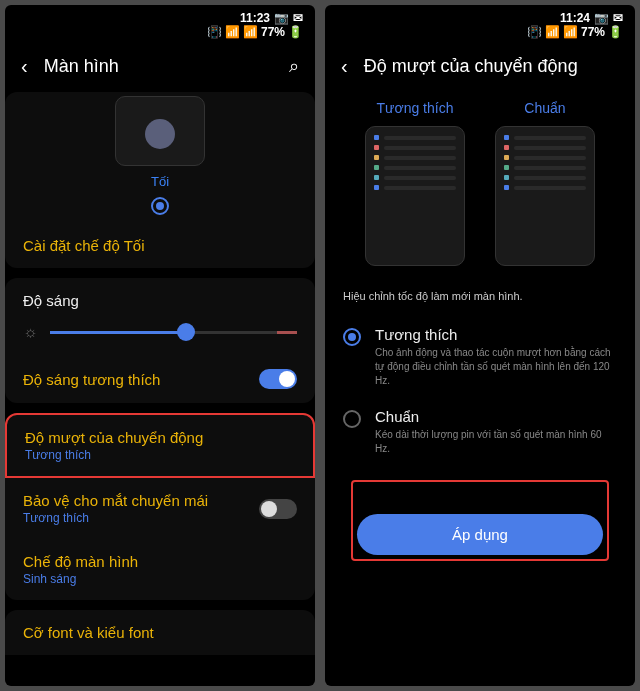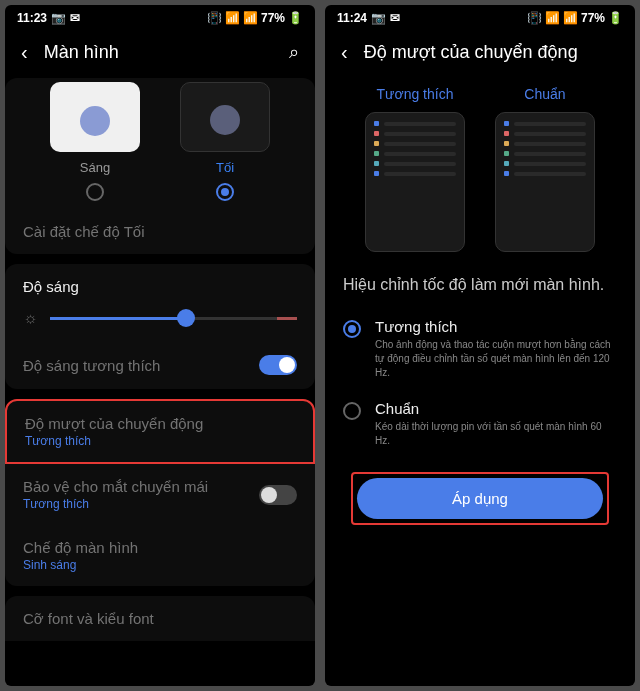--- a/index.html
+++ b/index.html
@@ -1,20 +1,20 @@
 <!DOCTYPE html>
 <html><head>
   <meta charset="utf-8">
   <style>
     * { margin: 0; padding: 0; box-sizing: border-box; font-family: -apple-system, BlinkMacSystemFont, sans-serif; }
     body { background: #4a4a4a; width: 640px; height: 691px; display: flex; gap: 10px; padding: 5px; }
     .phone { flex: 1; background: #000; border-radius: 6px; overflow: hidden; display: flex; flex-direction: column; color: #fff; }
     
     
-    .status-bar { display: flex; justify-content: space-between; align-items: flex-end; padding: 6px 12px; font-size: 12px; font-weight: 600; }
+    .status-bar { display: flex; justify-content: space-between; align-items: flex-end; padding: 6px 12px; font-size: 12px; font-weight: 600; flex-direction: column; }
     .status-left { display: flex; gap: 4px; align-items: center; }
     .status-right { display: flex; gap: 3px; align-items: center; }
     
     
     .header { display: flex; align-items: center; gap: 16px; padding: 10px 16px 14px; }
     .back-icon { font-size: 20px; cursor: pointer; }
     .header-title { flex: 1; font-size: 18px; font-weight: 400; }
     .search-icon { font-size: 18px; cursor: pointer; }
     
     
@@ -28,21 +28,21 @@
     .theme-label { font-size: 13px; color: #999; }
     .theme-label.active { color: #3b82f6; }
     .radio { width: 18px; height: 18px; border: 2px solid #666; border-radius: 50%; position: relative; }
     .radio.checked { border-color: #4a7de8; }
     .radio.checked::after { content: ''; position: absolute; width: 8px; height: 8px; background: #4a7de8; border-radius: 50%; top: 50%; left: 50%; transform: translate(-50%, -50%); }
     
     
     .section-gap { height: 10px; background: #000; }
     .list-item { padding: 14px 18px; background: #0d0d0d; display: flex; align-items: center; justify-content: space-between; }
     .list-item-content { flex: 1; }
-    .list-item-title { font-size: 15px; color: #737373; }
+    .list-item-title { font-size: 15px; color: #eab308; }
     .list-item-sub { font-size: 12px; color: #4a7de8; margin-top: 2px; }
     
     
     .brightness-section { padding: 14px 18px; background: #0d0d0d; }
     .brightness-label { font-size: 15px; color: #eee; margin-bottom: 14px; }
     .slider-row { display: flex; align-items: center; gap: 12px; }
     .sun-icon { font-size: 16px; color: #666; }
     .slider { flex: 1; height: 3px; background: #333; position: relative; }
     .slider-fill { height: 100%; width: 55%; background: #4a7de8; position: relative; }
     .slider-thumb { width: 18px; height: 18px; background: #4a7de8; border-radius: 50%; position: absolute; right: -9px; top: -8px; }
@@ -65,29 +65,29 @@
     .comp-row { display: flex; align-items: center; gap: 5px; }
     .comp-dot { width: 5px; height: 5px; border-radius: 1px; }
     .comp-dot.b { background: #4a7de8; }
     .comp-dot.r { background: #d66; }
     .comp-dot.y { background: #da5; }
     .comp-dot.g { background: #5a8; }
     .comp-dot.t { background: #5ab; }
     .comp-line { flex: 1; height: 4px; background: #2a2a2a; border-radius: 2px; }
     
     
-    .desc-text { font-size: 16px; color: #ccc; padding: 8px 18px 14px; }
+    .desc-text { font-size: 11px; color: #ccc; padding: 8px 18px 14px; }
     .option-row { display: flex; gap: 14px; padding: 10px 18px; align-items: flex-start; }
     .option-radio { flex-shrink: 0; margin-top: 2px; }
     .option-content { flex: 1; }
     .option-title { font-size: 15px; color: #eee; margin-bottom: 3px; }
     .option-desc { font-size: 10px; color: #888; line-height: 1.4; }
     .apply-btn { width: 100%; padding: 12px; background: #4a7de8; color: #fff; border: none; border-radius: 22px; font-size: 15px; font-weight: 500; }
     .apply-highlight { border: 2px solid #e53935; padding: 4px; margin: 14px 26px; border-radius: 4px; }
-    .apply-highlight .apply-btn { width: 100%; }
+    .apply-highlight .apply-btn { width: 100%; margin-top: 28px; }
     
     .rounded-top { border-top-left-radius: 12px; border-top-right-radius: 12px; }
     .rounded-bottom { border-bottom-left-radius: 12px; border-bottom-right-radius: 12px; }
   </style>
 </head>
 <body>
 
 <div class="phone">
   <div class="status-bar">
     <div class="status-left">
@@ -104,27 +104,20 @@
     </div>
   </div>
 
   <div class="header">
     <span class="back-icon">‹</span>
     <span class="header-title">Màn hình</span>
     <span class="search-icon">⌕</span>
   </div>
 
   <div class="theme-row rounded-top" style="background:#0d0d0d">
-    <div class="theme-option">
-      <div class="theme-preview light">
-          <div class="theme-circle"></div>
-        </div>
-      <span class="theme-label">Sáng</span>
-      <div class="radio"></div>
-    </div>
     <div class="theme-option">
       <div class="theme-preview dark">
           <div class="theme-circle"></div>
         </div>
       <span class="theme-label active">Tối</span>
       <div class="radio checked"></div>
     </div>
   </div>
 
   <div class="list-item rounded-bottom">

